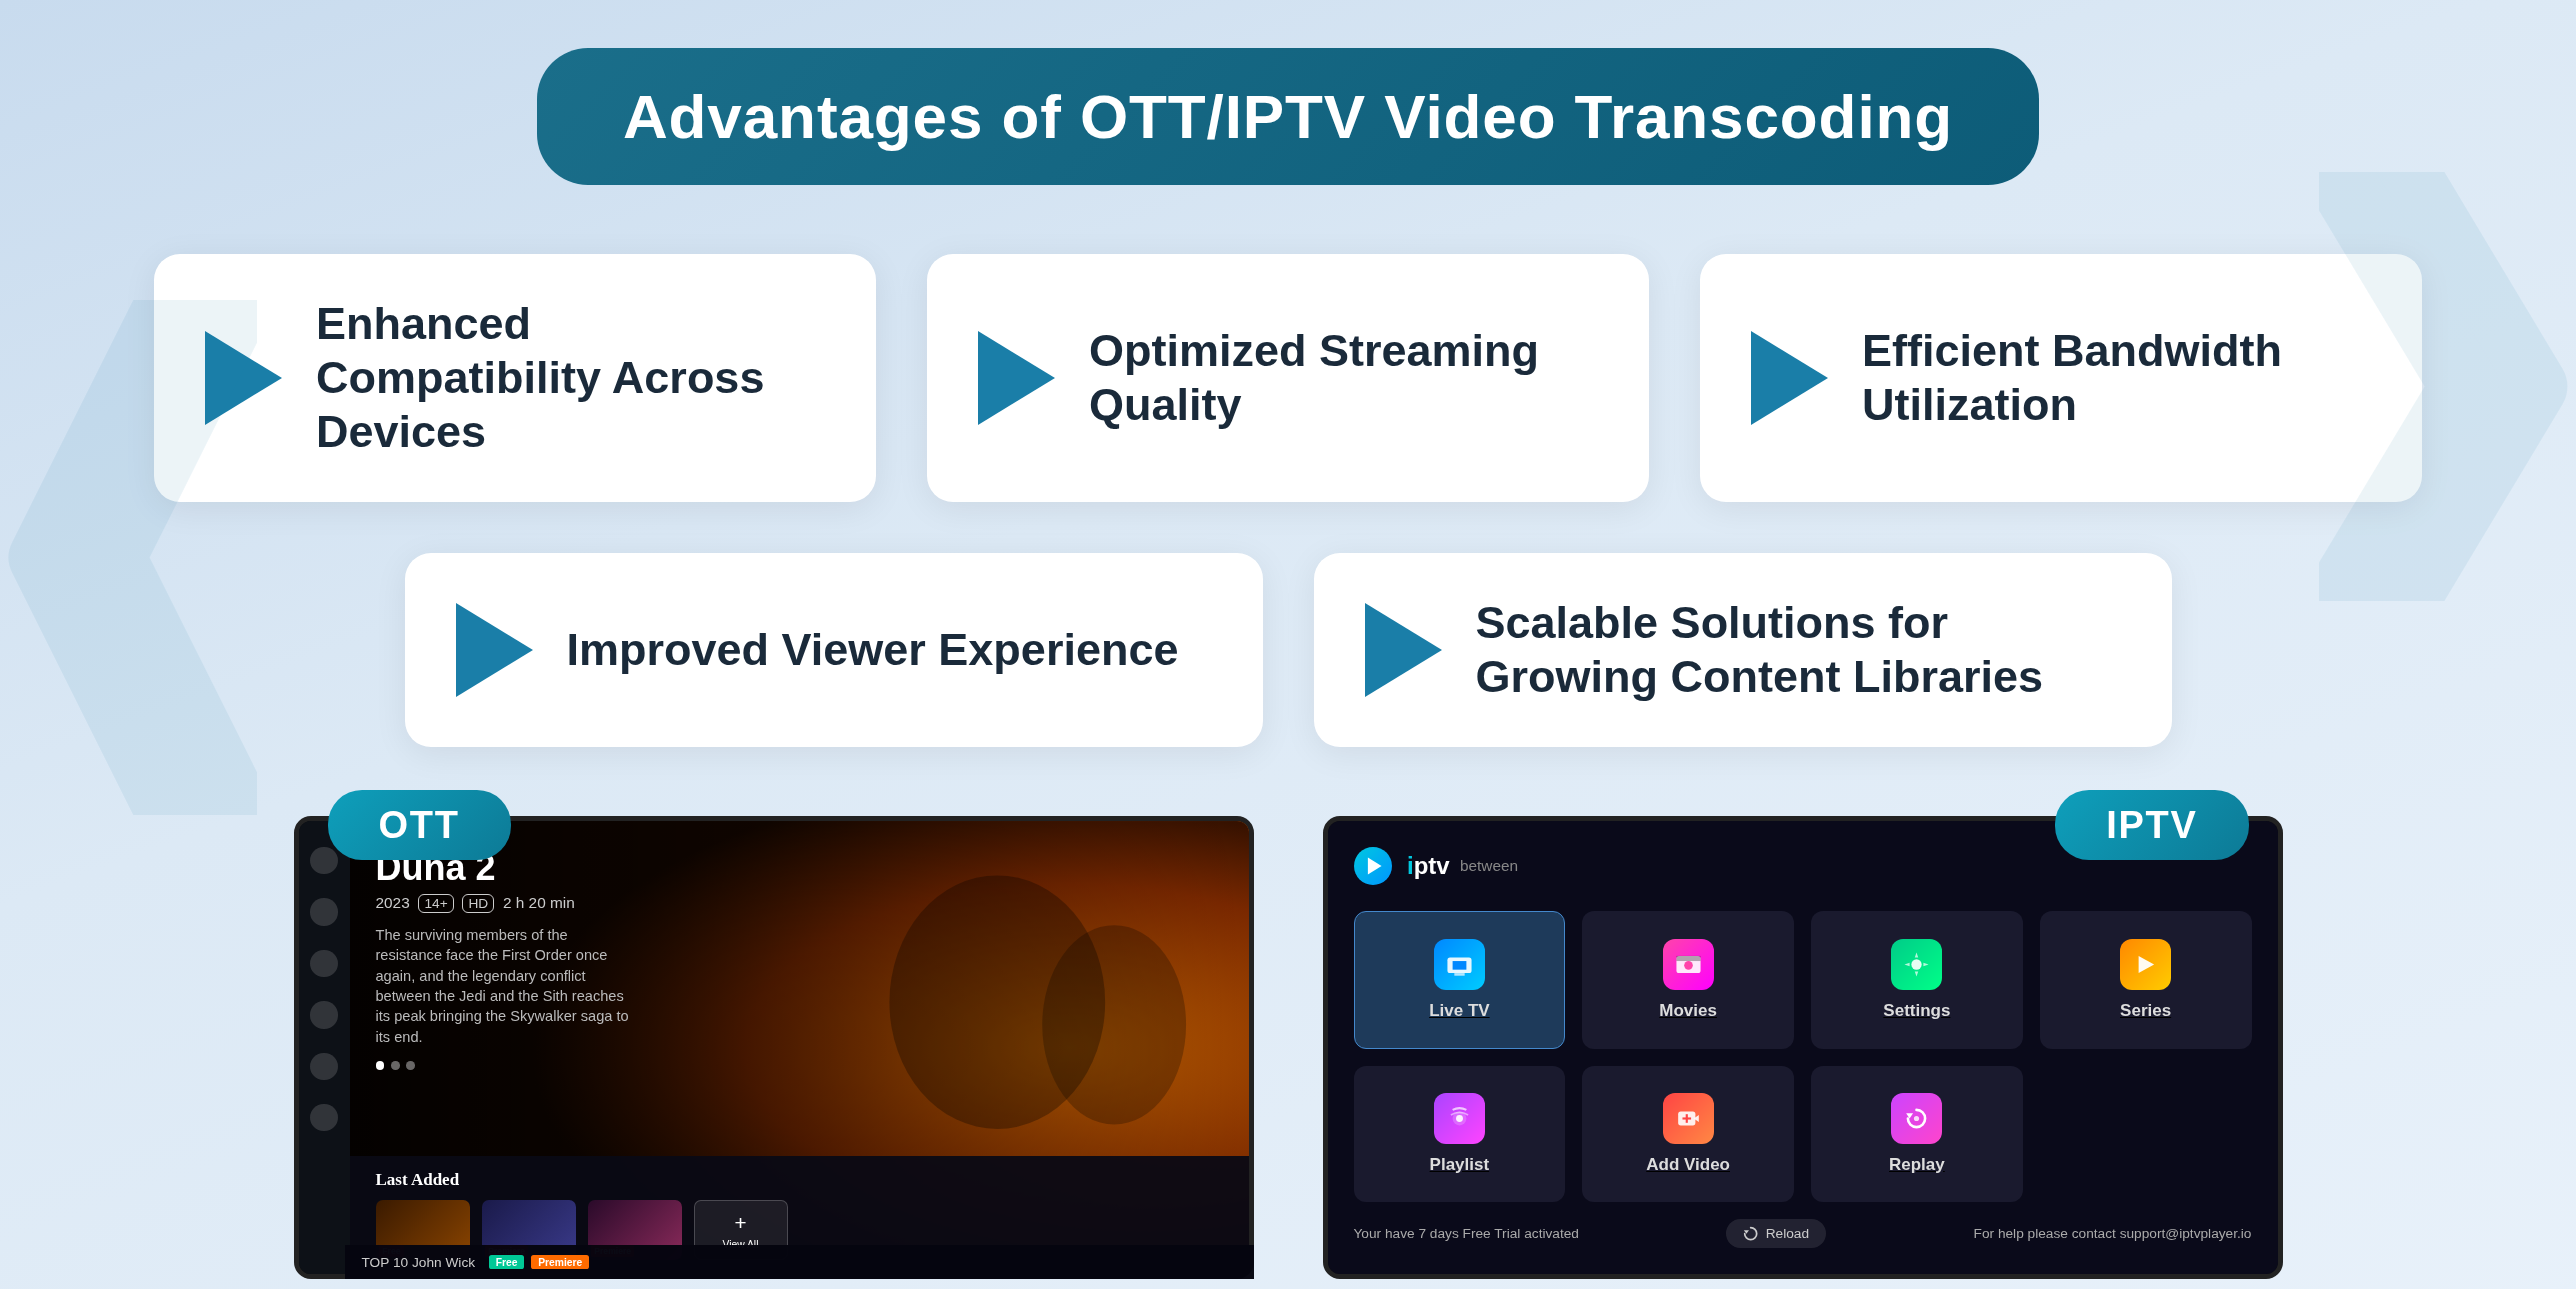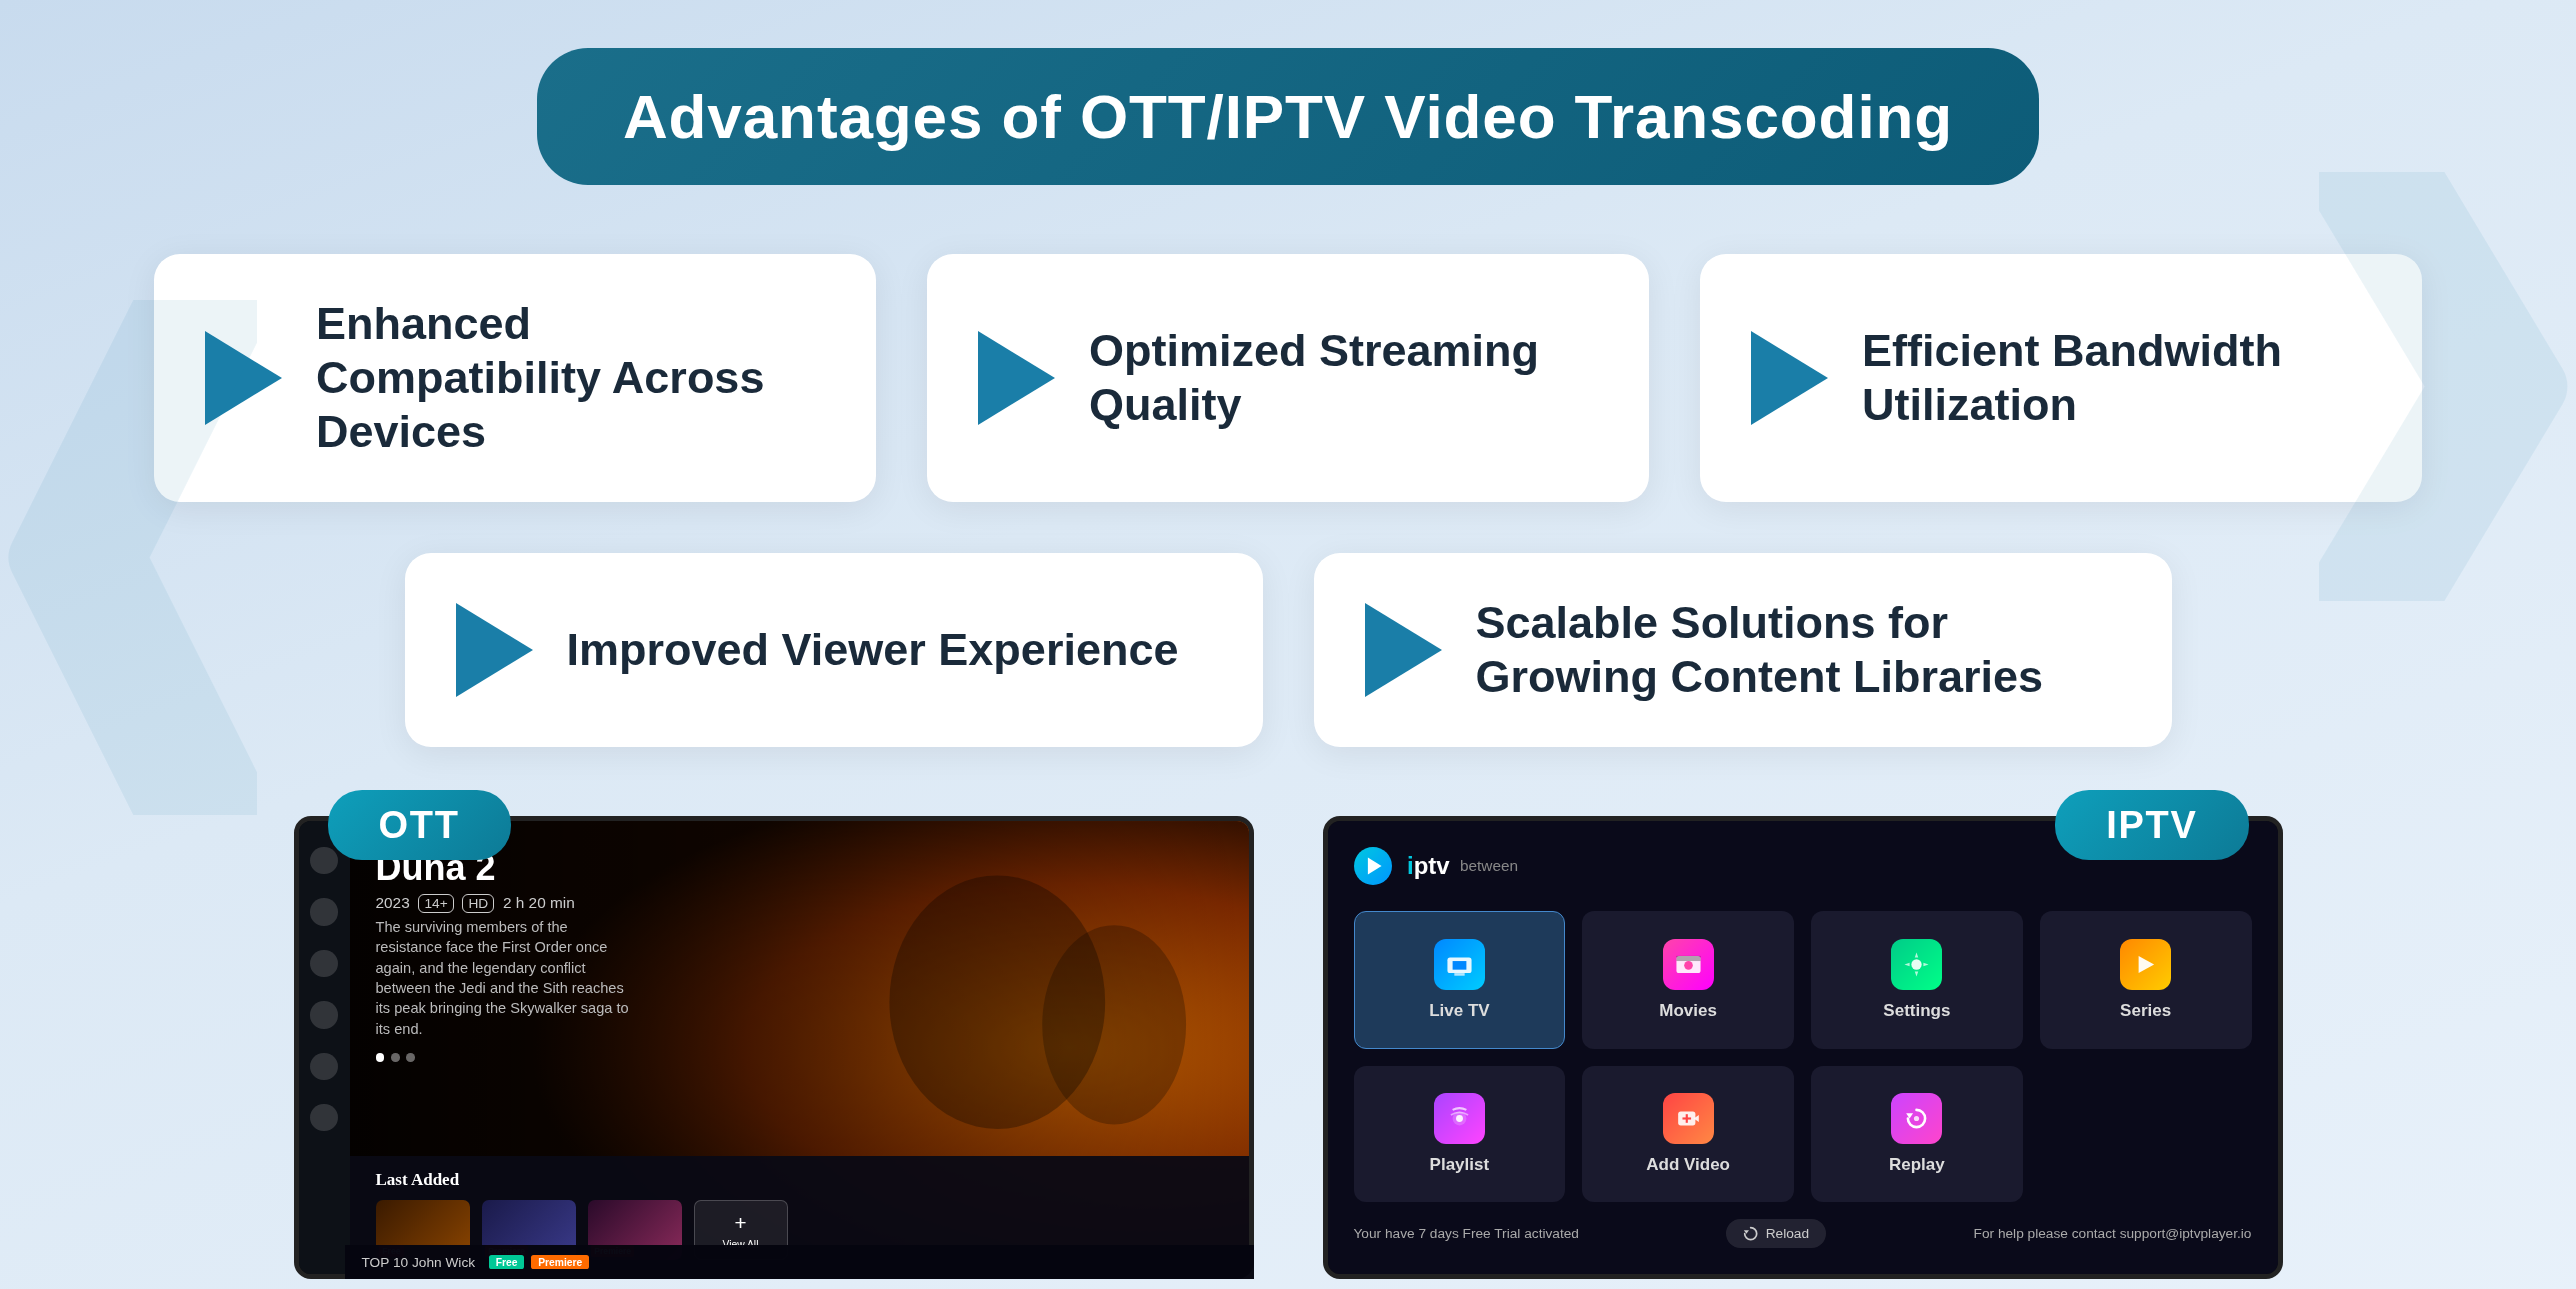--- a/index.html
+++ b/index.html
@@ -191,21 +191,21 @@
       color: #fff;
       margin-bottom: 5px;
     }
 
     .ott-meta {
       font-size: 15.4px;
       color: #ccc;
       display: flex;
       gap: 8.6px;
       align-items: center;
-      margin-bottom: 4px;
+      margin-bottom: 12px;
     }
 
     .ott-badge {
       border: 0.9px solid #ccc;
       border-radius: 6px;
       padding: 0.9px 5.1px;
       font-size: 13.7px;
     }
 
     .ott-description {
@@ -377,20 +377,21 @@
 
     .iptv-tile {
       background: #1a1a2e;
       border-radius: 12px;
       display: flex;
       flex-direction: column;
       align-items: center;
       justify-content: center;
       padding: 17px 7px;
       gap: 10.3px;
+      text-decoration: underline;
     }
 
     .iptv-tile.selected {
       background: #1e3a5a;
       border: 1.7px solid #4488cc;
     }
 
     .iptv-tile-icon {
       width: 51px;
       height: 51px;

